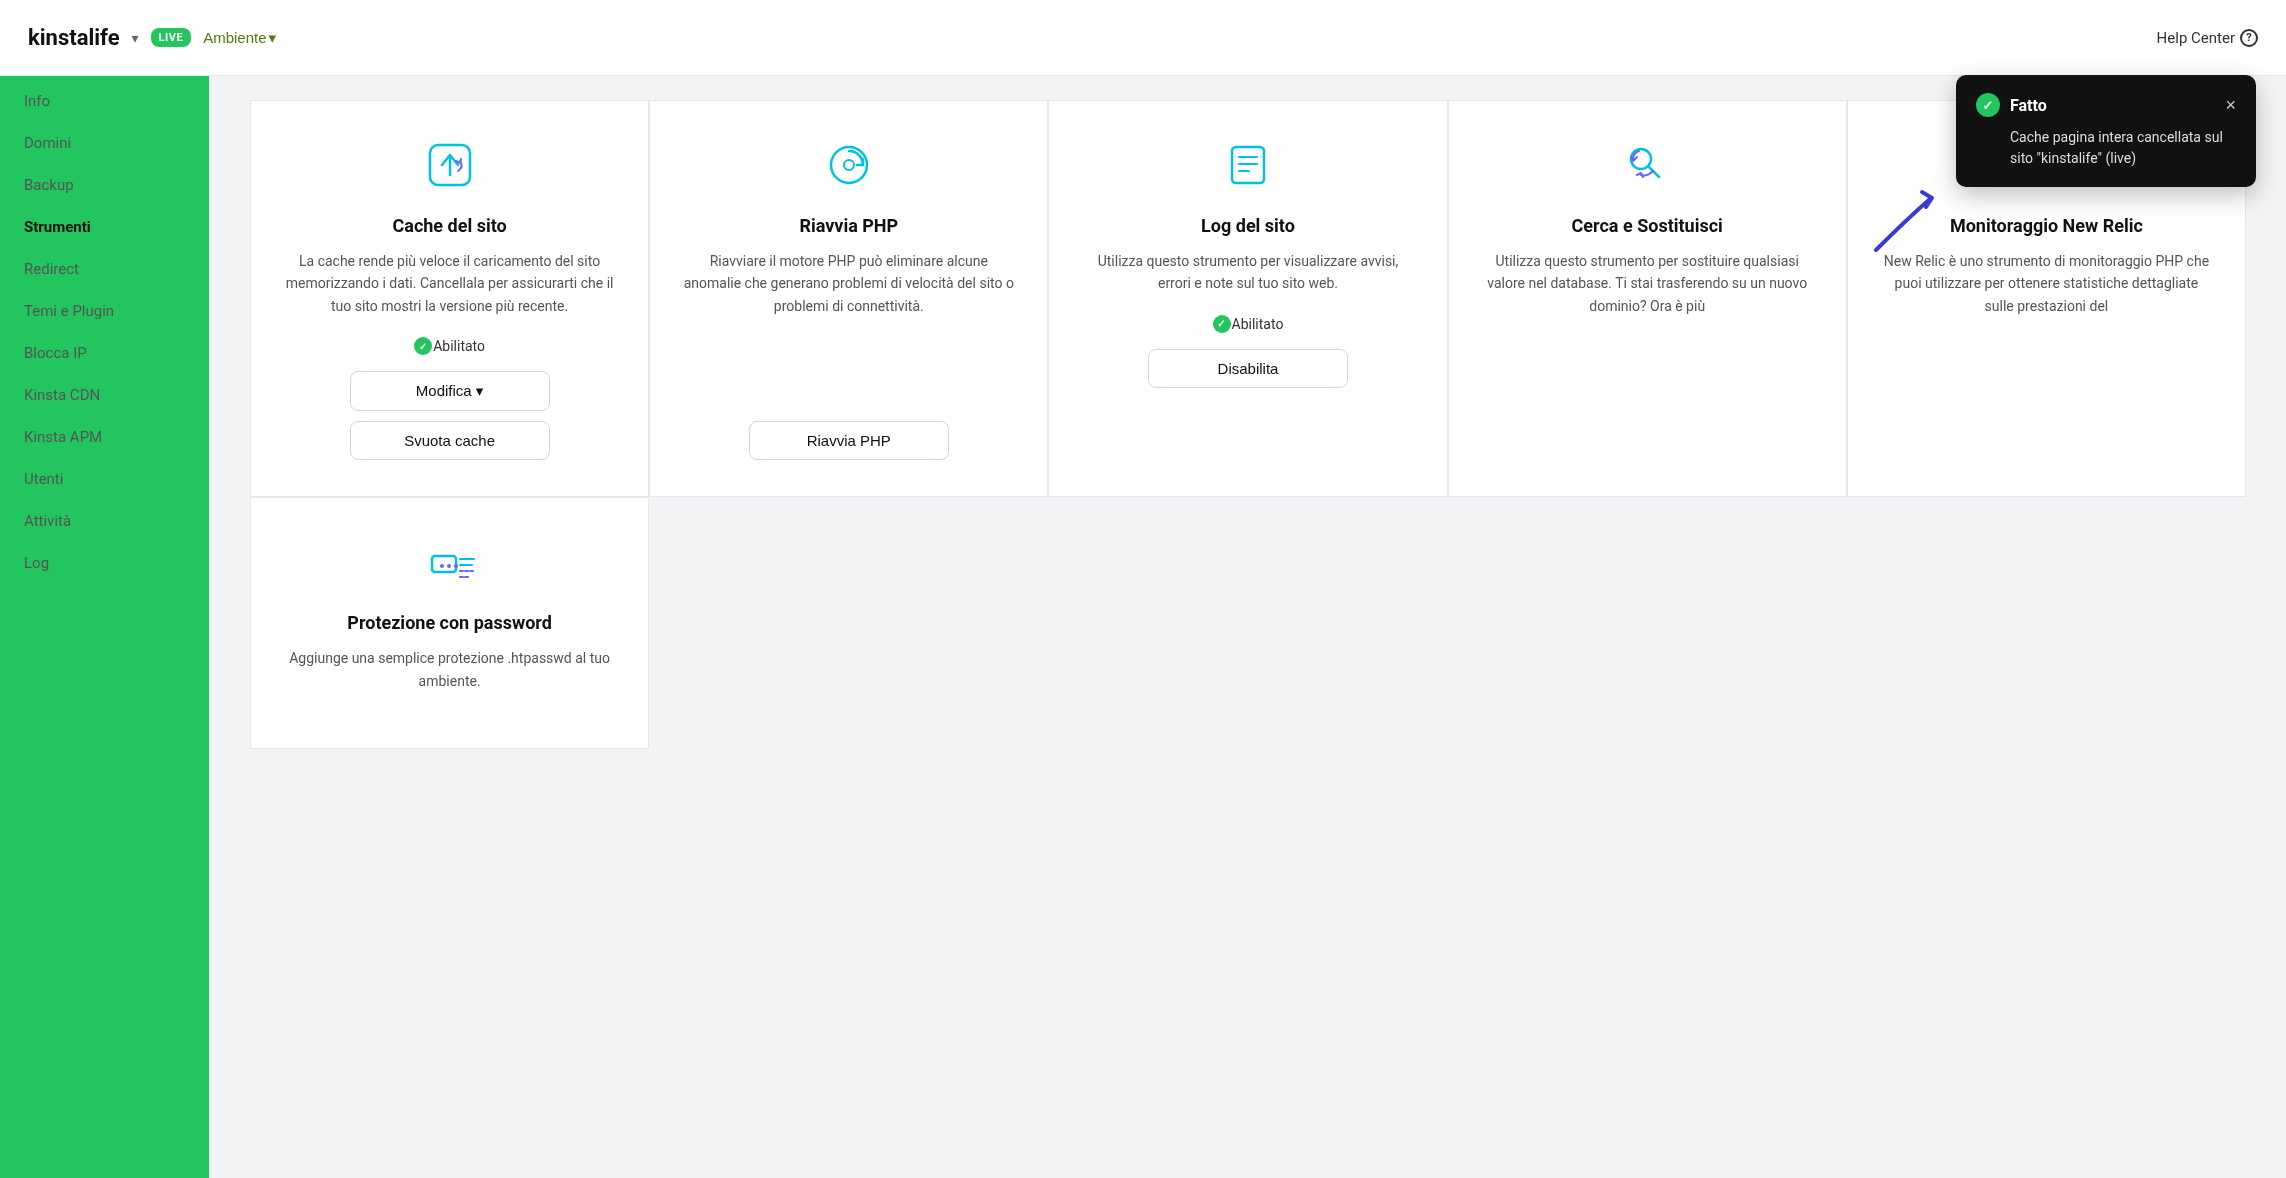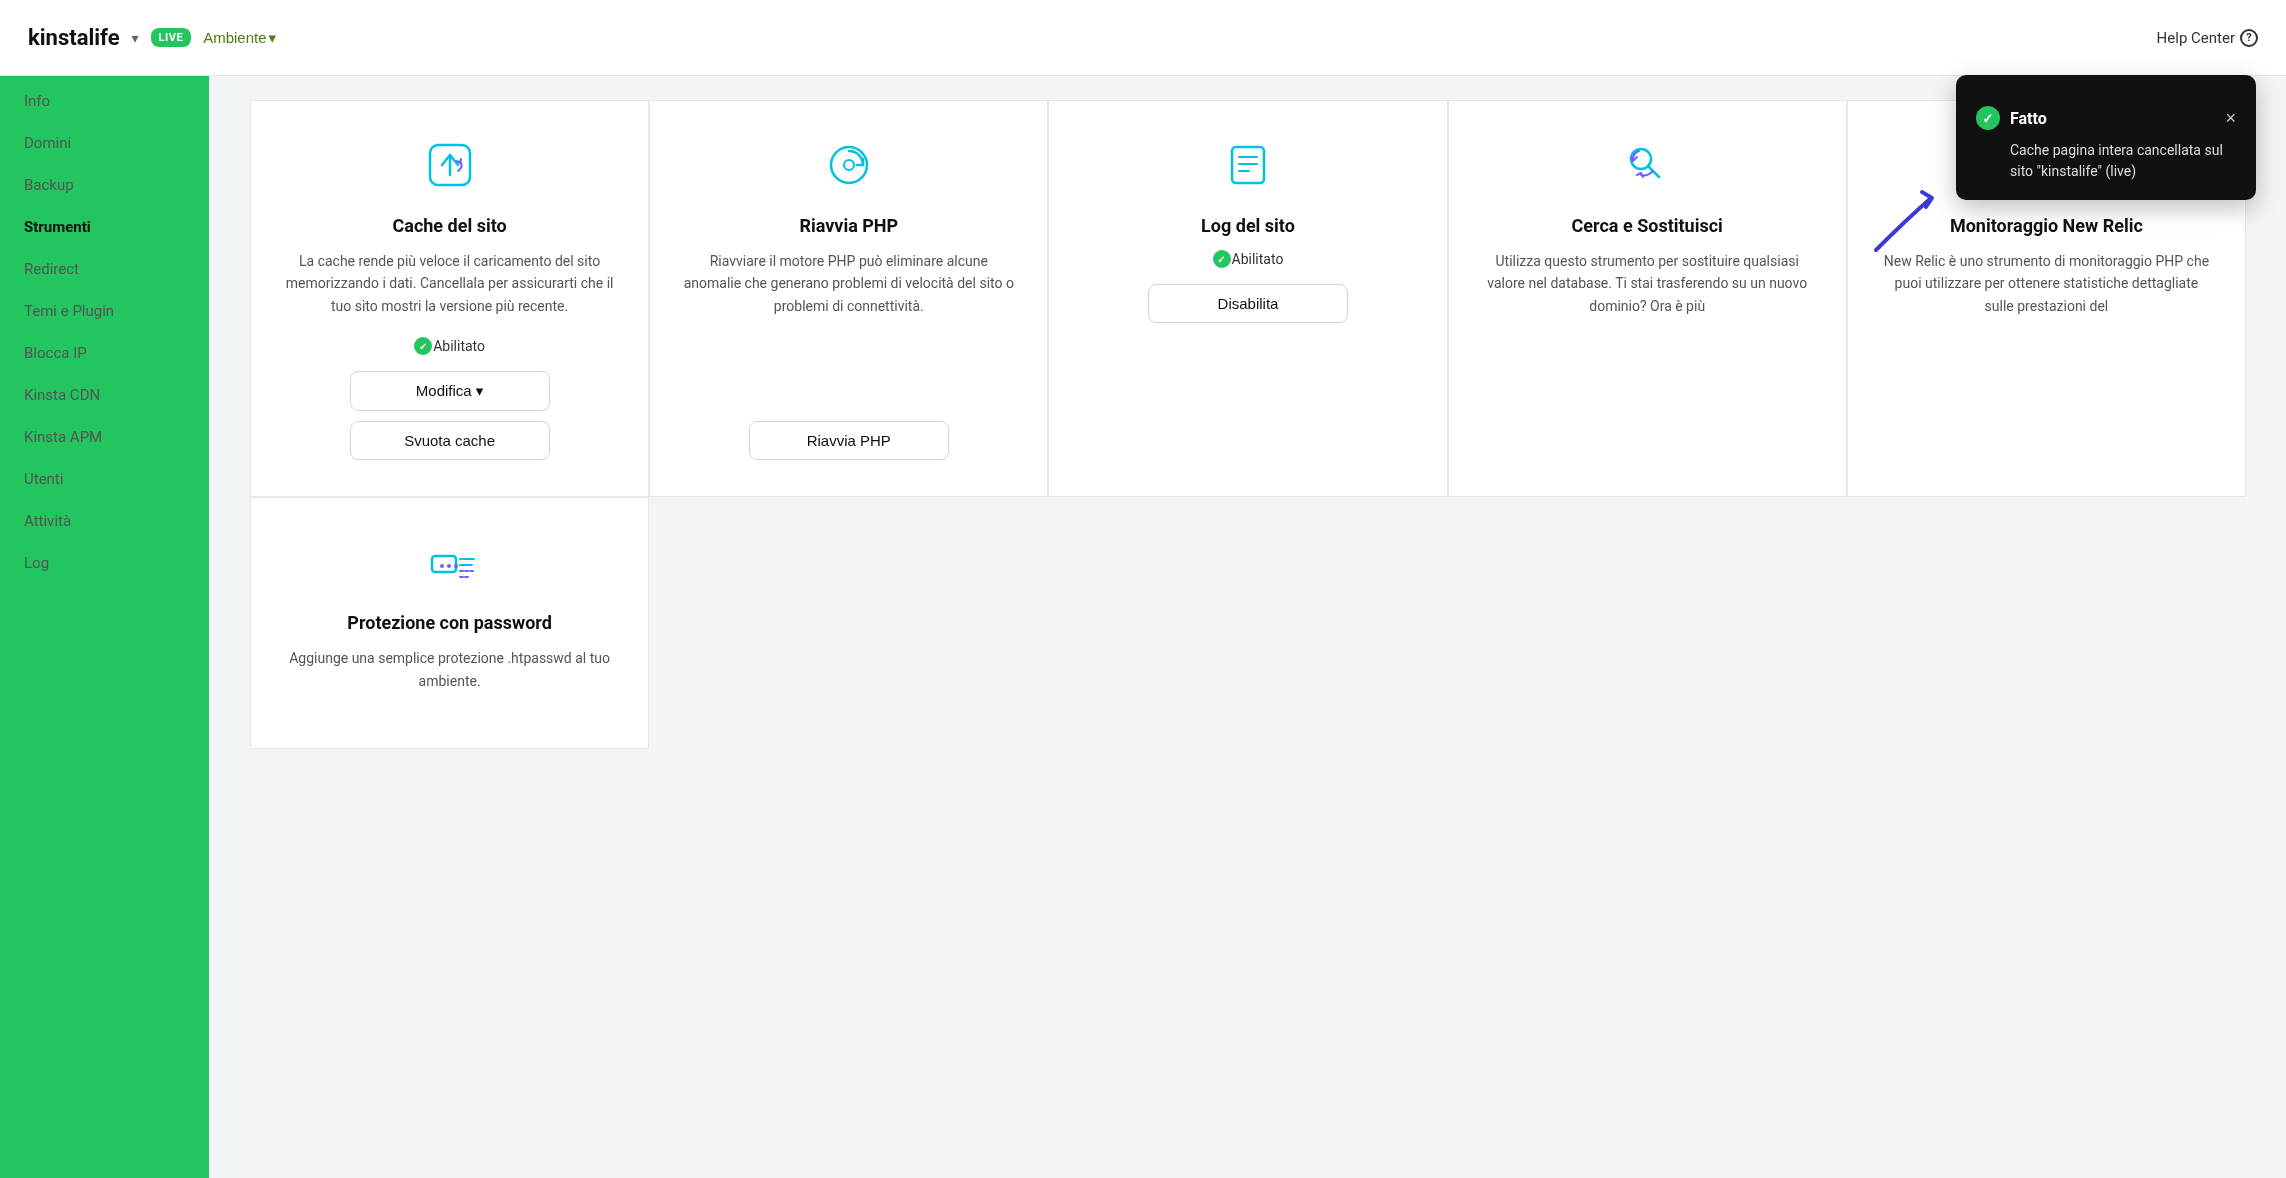--- a/index.html
+++ b/index.html
@@ -71,21 +71,21 @@
       font-weight: 500; white-space: nowrap;
     }
 
     
     .toast {
       position: fixed; top: 75px; right: 30px;
       background: #111; color: #fff; border-radius: 10px;
       padding: 18px 20px; width: 300px; z-index: 200;
       box-shadow: 0 8px 24px rgba(0,0,0,0.25);
     }
-    .toast-header { display: flex; align-items: center; justify-content: space-between; margin-bottom: 10px; margin-top: 13px; }
+    .toast-header { display: flex; align-items: center; justify-content: space-between; margin-bottom: 10px; }
     .toast-title-group { display: flex; align-items: center; gap: 10px; }
     .toast-check { width: 24px; height: 24px; background: #22c55e; border-radius: 50%; display: flex; align-items: center; justify-content: center; flex-shrink: 0; }
     .toast-check::after { content: '✓'; color: #fff; font-size: 13px; font-weight: 700; }
     .toast-title { font-size: 16px; font-weight: 700; color: #fff; }
     .toast-close { font-size: 18px; color: #aaa; cursor: pointer; background: none; border: none; color: #ccc; line-height: 1; }
     .toast-body { font-size: 14px; color: #ddd; line-height: 1.5; padding-left: 34px; }
 
     
     .arrow-overlay {
       position: fixed; top: 180px; right: 340px; z-index: 199;
@@ -181,20 +181,21 @@
       <div class="tool-card">
         <div class="tool-icon">
           <svg viewBox="0 0 56 56" fill="none" xmlns="http://www.w3.org/2000/svg">
             <rect x="12" y="10" width="32" height="36" rx="4" stroke="#00c2e0" stroke-width="2.5" fill="none"></rect>
             <line x1="19" y1="20" x2="37" y2="20" stroke="#00c2e0" stroke-width="2" stroke-linecap="round"></line>
             <line x1="19" y1="27" x2="37" y2="27" stroke="#00c2e0" stroke-width="2" stroke-linecap="round"></line>
             <line x1="19" y1="34" x2="29" y2="34" stroke="#00c2e0" stroke-width="2" stroke-linecap="round"></line>
           </svg>
         </div>
         <div class="tool-title">Log del sito</div>
+        <div class="tool-desc">Utilizza questo strumento per visualizzare avvisi, errori e note sul tuo sito web.</div>
         <div class="status-enabled">
           <span class="status-dot"></span>
           <span>Abilitato</span>
         </div>
         <div class="btn-group">
           <button class="btn">
             <span>Disabilita</span>
           </button>
         </div>
       </div>

